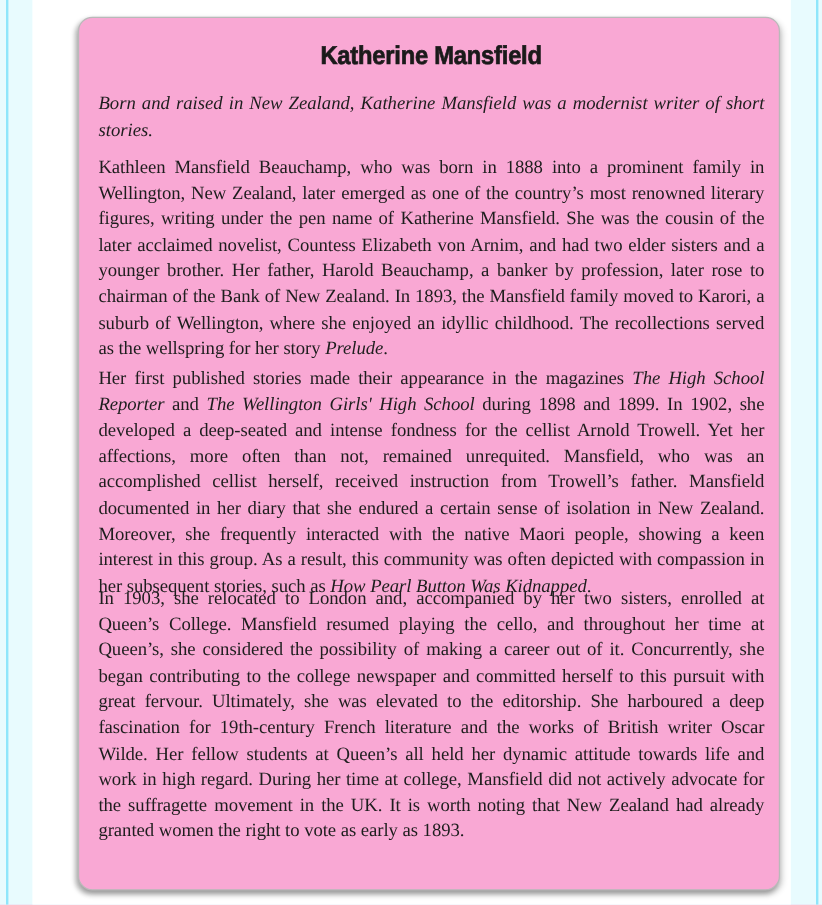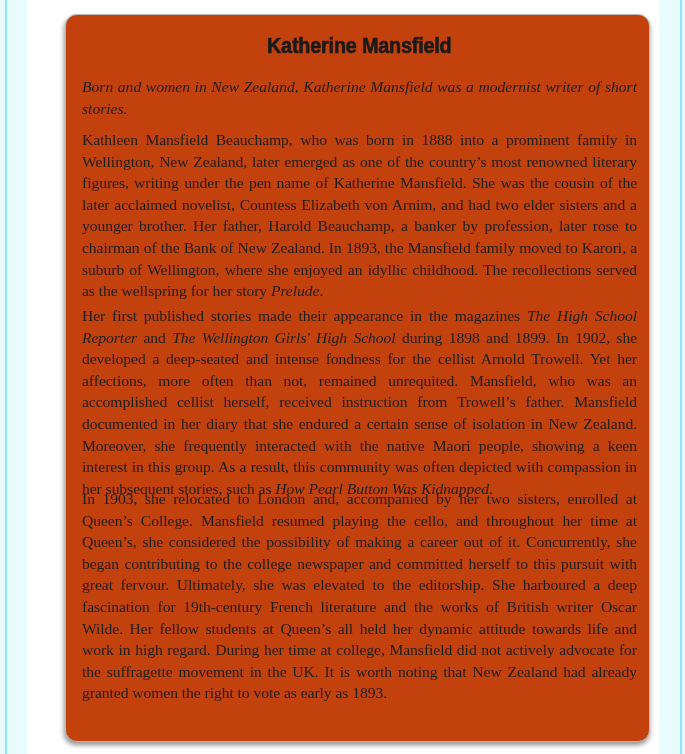--- a/index.html
+++ b/index.html
@@ -33,21 +33,21 @@
     }
     .card {
       position: absolute;
       left: 65px;
       top: 14px;
       width: 585px;
       height: 728px;
       box-sizing: border-box;
       border: 1px solid #b9b9b9;
       border-radius: 12px;
-      background: #c2410c;
+      background: #f9a8d4;
       box-shadow: -2px 3px 4px rgba(0,0,0,0.25), 1px 3px 5px rgba(0,0,0,0.22);
     }
     .card-inner {
       position: absolute;
       left: 16px;
       top: 0;
       width: 555px;
     }
     .title {
       position: absolute;
@@ -102,21 +102,21 @@
 <div class="edge-line edge-left"></div>
 <div class="edge-line edge-right"></div>
 
 <div class="page"></div>
 
 <div class="card">
   <div class="card-inner">
     <h1 class="title" style="margin:0;">
       <span>Katherine Mansfield</span>
     </h1>
-    <p class="lead">Born and women in New Zealand, Katherine Mansfield was a modernist writer of short stories.</p>
+    <p class="lead">Born and raised in New Zealand, Katherine Mansfield was a modernist writer of short stories.</p>
 
     <p class="para p1">
       <span>Kathleen Mansfield Beauchamp, who was born in 1888 into a prominent family in Wellington, New Zealand, later emerged as one of the country’s most renowned literary figures, writing under the pen name of Katherine Mansfield. She was the cousin of the later acclaimed novelist, Countess Elizabeth von Arnim, and had two elder sisters and a younger brother. Her father, Harold Beauchamp, a banker by profession, later rose to chairman of the Bank of New Zealand. In 1893, the Mansfield family moved to Karori, a suburb of Wellington, where she enjoyed an idyllic childhood. The recollections served as the wellspring for her story </span><i>Prelude</i><span>.</span>
     </p>
 
     <p class="para p2">
       <span>Her first published stories made their appearance in the magazines </span><i>The High School Reporter</i><span> and </span><i>The Wellington Girls' High School</i><span> during 1898 and 1899. In 1902, she developed a deep-seated and intense fondness for the cellist Arnold Trowell. Yet her affections, more often than not, remained unrequited. Mansfield, who was an accomplished cellist herself, received instruction from Trowell’s father. Mansfield documented in her diary that she endured a certain sense of isolation in New Zealand. Moreover, she frequently interacted with the native Maori people, showing a keen interest in this group. As a result, this community was often depicted with compassion in her subsequent stories, such as </span><i>How Pearl Button Was Kidnapped</i><span>.</span>
     </p>
 
     <p class="para p3">

